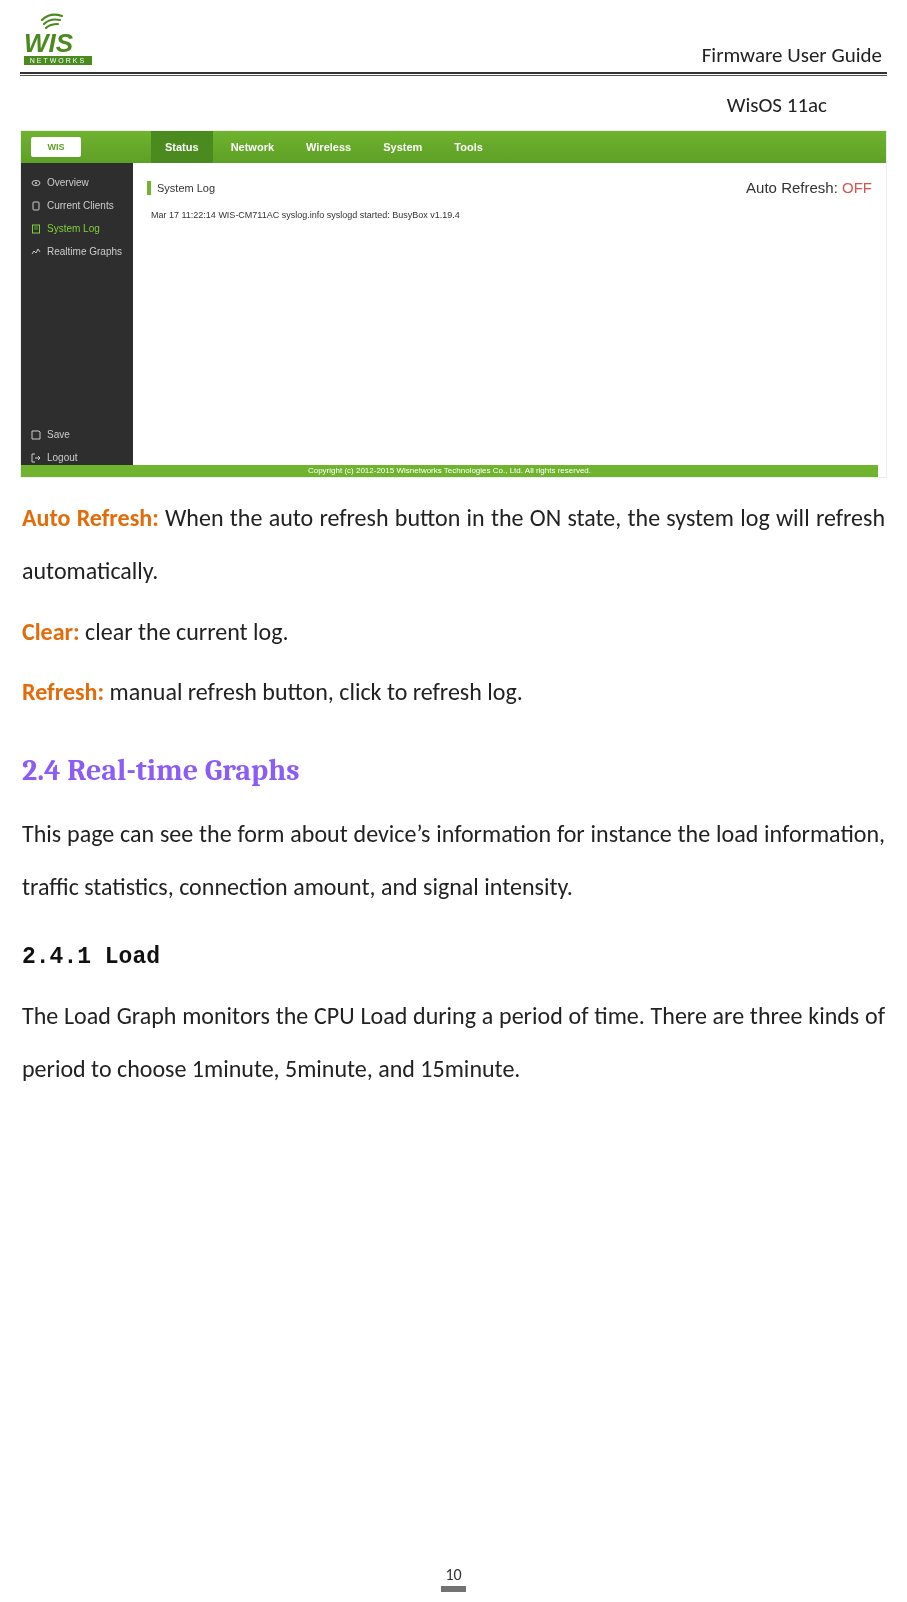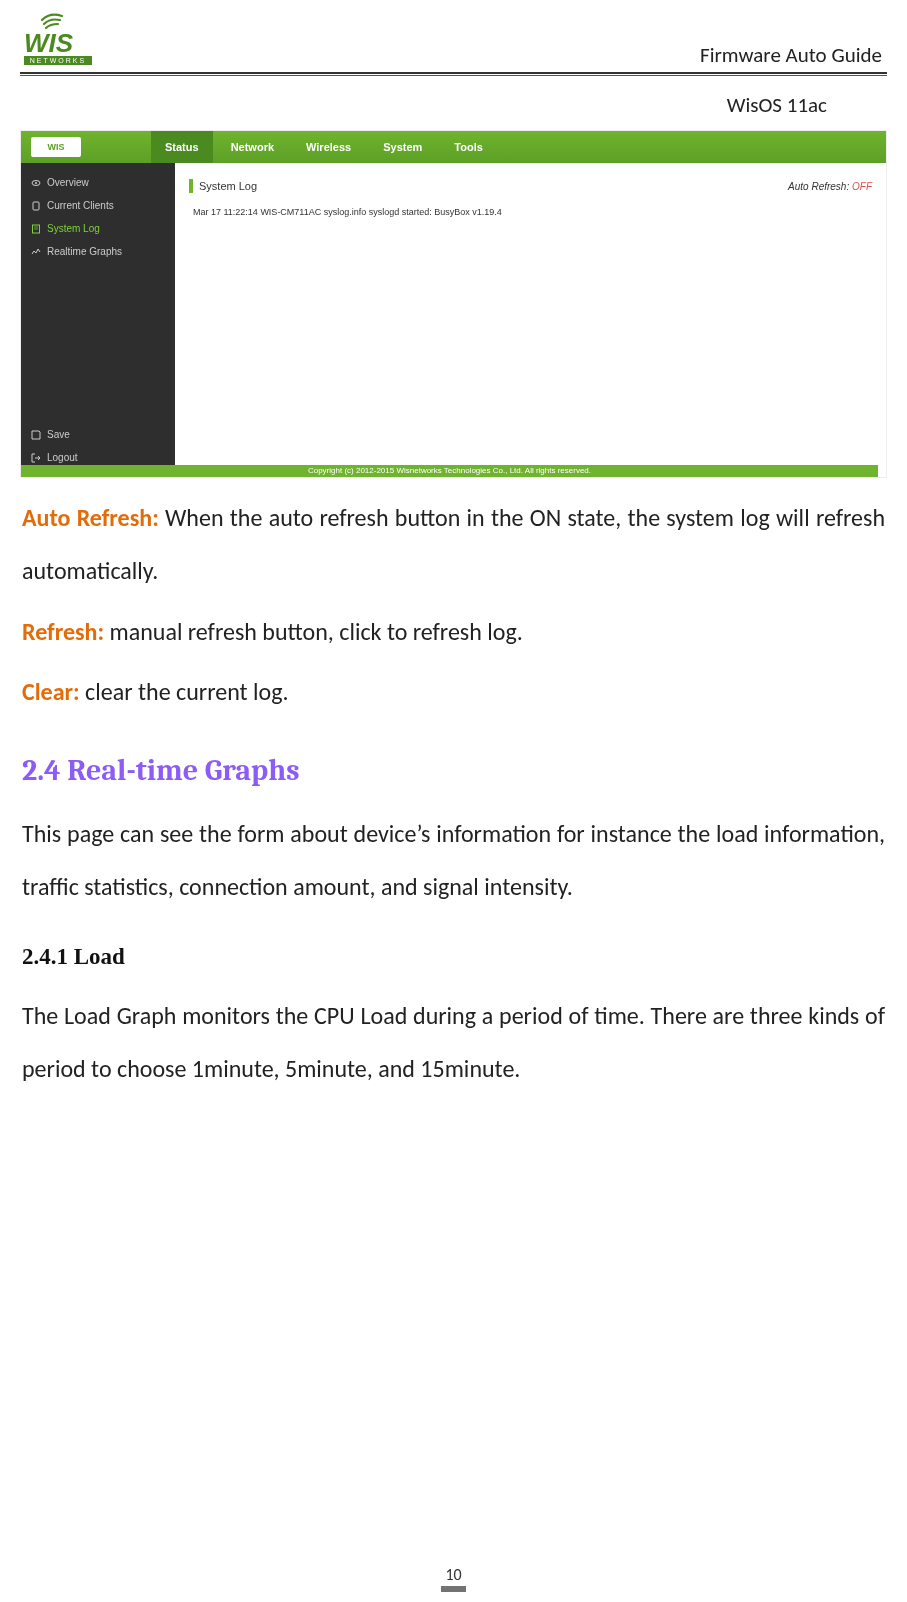--- a/index.html
+++ b/index.html
@@ -51,21 +51,21 @@
     width: 50px; height: 20px;
     background: #fff; border-radius: 2px;
     display: flex; align-items: center; justify-content: center;
     color: #5da026; font-size: 9px; font-weight: bold;
   }
   .ss-nav { display: flex; gap: 4px; }
   .ss-nav-item { padding: 0 14px; line-height: 32px; }
   .ss-nav-item.active { background: #4a8a1e; }
   .ss-body { display: flex; height: 306px; }
   .ss-side {
-    width: 154px;
+    width: 112px;
     background: #2e2e2e;
     color: #ccc;
     font-size: 10px;
     display: flex;
     flex-direction: column;
     padding-top: 8px;
   }
   .ss-side-item {
     padding: 6px 10px;
     display: flex;
@@ -76,21 +76,21 @@
   .ss-side-spacer { flex: 1; }
   .ss-icon { width: 10px; height: 10px; display: inline-block; }
   .ss-main { flex: 1; background: #fff; padding: 12px 14px 0; font-size: 10px; position: relative; }
   .ss-panel-head {
     display: flex; justify-content: space-between; align-items: center;
     padding: 4px 0; border-bottom: 0;
     color: #333; font-size: 11px; margin-bottom: 8px;
   }
   .ss-panel-head-left { display: flex; align-items: center; gap: 6px; }
   .ss-green-bar { width: 4px; height: 14px; background: #6fb32e; }
-  .ss-autoref { font-size: 10px; color: #333; font-style: italic; }
+  .ss-autoref { font-size: 15px; color: #333; }
   .ss-autoref .off { color: #d9534f; }
   .ss-log { font-size: 9px; color: #333; padding: 2px 0 0 4px; }
   .ss-footer {
     position: absolute; bottom: 0; left: 0; right: 8px;
     height: 12px; background: #6fb32e;
     color: #fff; font-size: 8px;
     text-align: center; line-height: 12px;
   }
 
   .body-text {
@@ -104,21 +104,21 @@
   .body-text p { margin-bottom: 8px; }
 
   h2.section {
     font-family: Cambria, Georgia, serif;
     font-size: 30px;
     font-weight: bold;
     color: #8b5cf6;
     margin: 34px 2px 20px;
   }
   h3.subsection {
-    font-family: Liberation Serif, serif;
+    font-family: Liberation Mono, monospace;
     font-size: 23px;
     font-weight: bold;
     color: #111;
     margin: 30px 2px 20px;
   }
   .page-num {
     position: absolute;
     bottom: 10px;
     left: 0; right: 0;
     text-align: center;
@@ -132,21 +132,21 @@
 
 <div class="header-row">
   <div class="logo-block">
     <svg class="logo-svg" viewBox="0 0 76 58">
       <path d="M22 10 Q30 2 42 6 M24 14 Q30 8 40 10 M26 18 Q30 14 38 14" stroke="#4a8a1e" stroke-width="2.2" fill="none" stroke-linecap="round"></path>
       <text x="4" y="42" font-family="Arial" font-weight="bold" font-size="26" fill="#4a8a1e" font-style="italic">WIS</text>
       <rect x="4" y="46" width="68" height="9" fill="#4a8a1e"></rect>
       <text x="38" y="53" font-family="Arial" font-size="7" fill="#fff" text-anchor="middle" letter-spacing="2">NETWORKS</text>
     </svg>
   </div>
-  <div class="doc-title">Firmware Auto Guide</div>
+  <div class="doc-title">Firmware User Guide</div>
 </div>
 <hr class="hr-top">
 <hr class="hr-sub">
 <div class="subtitle-row">WisOS 11ac</div>
 
 <div class="screenshot">
   <div class="ss-topbar">
     <div class="ss-logo">
       <div class="ss-logo-box">WIS</div>
     </div>
@@ -228,24 +228,24 @@
     </div>
   </div>
   <div class="ss-footer">Copyright (c) 2012-2015 Wisnetworks Technologies Co., Ltd. All rights reserved.</div>
 </div>
 
 <div class="body-text">
   <p>
     <span class="term">Auto Refresh:</span><span> When the auto refresh button in the ON state, the system log will refresh automatically.</span>
   </p>
   <p>
-    <span class="term">Refresh:</span><span> manual refresh button, click to refresh log.</span>
+    <span class="term">Clear:</span><span> clear the current log.</span>
   </p>
   <p>
-    <span class="term">Clear:</span><span> clear the current log.</span>
+    <span class="term">Refresh:</span><span> manual refresh button, click to refresh log.</span>
   </p>
 </div>
 
 <h2 class="section">2.4 Real-time Graphs</h2>
 <div class="body-text">
   <p>This page can see the form about device’s information for instance the load information, traffic statistics, connection amount, and signal intensity.</p>
 </div>
 
 <h3 class="subsection">2.4.1 Load</h3>
 <div class="body-text">

